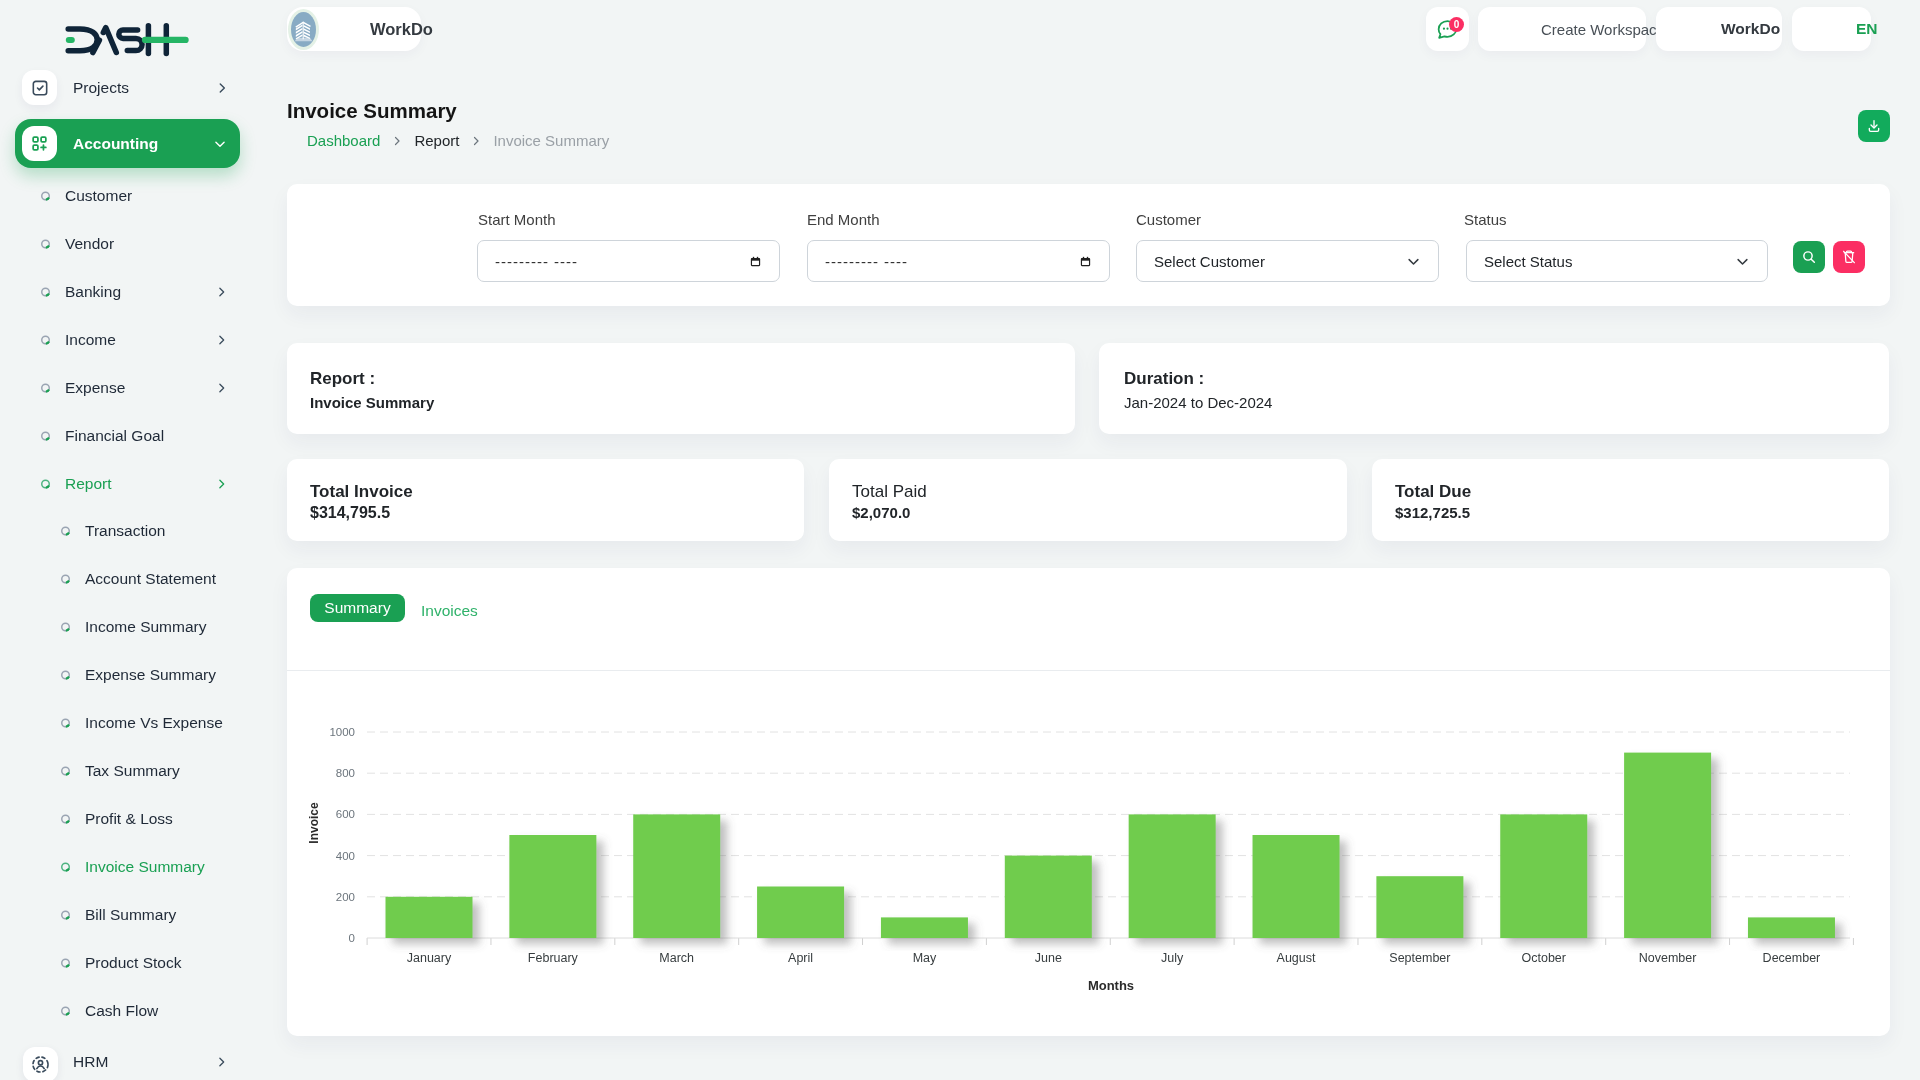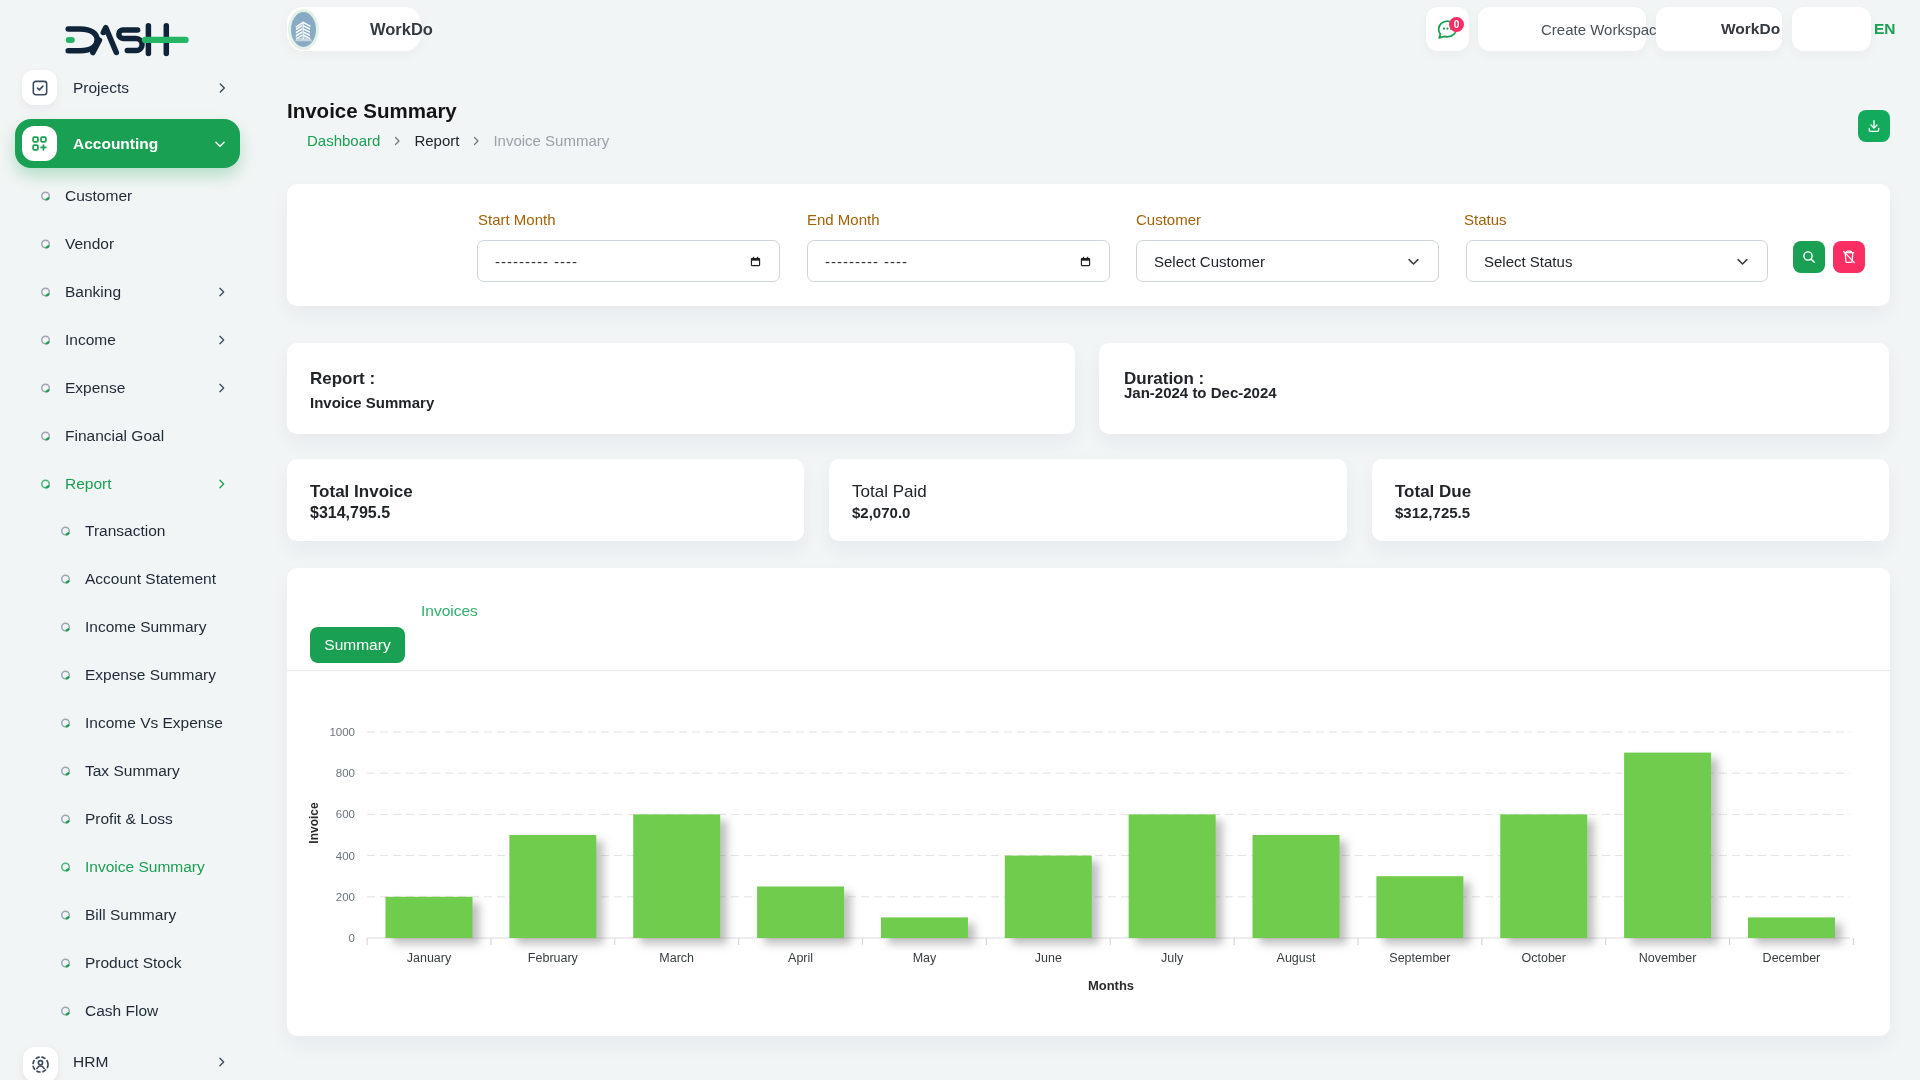--- a/index.html
+++ b/index.html
@@ -11,21 +11,21 @@
 
 .mitem { position:absolute; left:0; width:260px; height:48px; }
 .mitem .txt { position:absolute; left:65px; top:50%; transform:translateY(-50%); font-size:15.5px; color:#1f2937; }
 .mitem .sub { left:85px; }
 .mitem .chev { position:absolute; left:215px; top:50%; transform:translateY(-50%); }
 .dot-ic { position:absolute; left:40px; top:50%; transform:translateY(-50%); width:11px; height:11px; }
 .dot-sub { left:60px; }
 
 .tbtn { position:absolute; top:7px; height:44px; background:#fff; border-radius:12px; display:flex; align-items:center; box-shadow:0 4px 12px rgba(46,35,94,0.04);gap:40px; }
 
-.flabel { position:absolute; font-size:15px; color:#a16207; }
+.flabel { position:absolute; font-size:15px; color:#404040; }
 .finput { position:absolute; top:240px; height:42px; border:1px solid #ced4da; border-radius:7px; background:#fff; display:flex; align-items:center; justify-content:space-between; padding:0 17px; font-size:15px; }
 .sqbtn { position:absolute; top:241px; width:32px; height:32px; border-radius:8px; display:flex; align-items:center; justify-content:center; }
 </style>
 </head>
 <body>
 
 <div class="abs" style="left:0;top:0;width:260px;height:1080px;background:#f2f5f5;">
 
   <svg class="abs" style="left:64px;top:22px;" width="130" height="36" viewBox="0 0 130 36">
     <g fill="none" stroke="#0f2438" stroke-width="5.5" stroke-linecap="round" stroke-linejoin="round">
@@ -274,21 +274,21 @@
       <rect x="4" y="14" width="6" height="6" rx="1.4"></rect>
       <rect x="14" y="14" width="6" height="6" rx="1.4"></rect>
       <path d="M17 4v6M14 7h6"></path>
     </svg>
   <span style="margin-left:10px;font-size:15.5px;font-weight:600;color:#343a40;">WorkDo</span>
   <svg style="margin-left:11px;" width="13" height="13" viewBox="0 0 24 24" fill="none" stroke="#495057" stroke-width="2.4" stroke-linecap="round" stroke-linejoin="round">
       <path d="M5 9l7 7 7-7"></path>
     </svg>
 </div>
 
-<div class="tbtn" style="left:1792px;width:79px;padding-left:32px;">
+<div class="tbtn" style="left:1792px;width:79px;padding-left:14px;">
   <svg width="21" height="21" viewBox="0 0 24 24" fill="none" stroke="#adb5bd" stroke-width="1.7">
       <circle cx="12" cy="12" r="9"></circle>
       <path d="M3 12h18M12 3a14 14 0 0 1 0 18M12 3a14 14 0 0 0 0 18"></path>
     </svg>
   <span style="margin-left:10px;font-size:15.5px;font-weight:600;color:#1aa053;">EN</span>
   <svg style="margin-left:11px;" width="13" height="13" viewBox="0 0 24 24" fill="none" stroke="#495057" stroke-width="2.4" stroke-linecap="round" stroke-linejoin="round">
       <path d="M5 9l7 7 7-7"></path>
     </svg>
 </div>
 
@@ -364,37 +364,37 @@
       <path d="M4 3.5L20 20.5"></path>
     </svg>
 </div>
 
 <div class="card" style="left:287px;top:343px;width:788px;height:91px;"></div>
 <div class="abs" style="left:310px;top:369px;font-size:17px;font-weight:700;">Report :</div>
 <div class="abs" style="left:310px;top:394px;font-size:15px;font-weight:700;">Invoice Summary</div>
 
 <div class="card" style="left:1099px;top:343px;width:790px;height:91px;"></div>
 <div class="abs" style="left:1124px;top:369px;font-size:17px;font-weight:700;">Duration :</div>
-<div class="abs" style="left:1124px;top:384px;font-size:15px;font-weight:700;">Jan-2024 to Dec-2024</div>
+<div class="abs" style="left:1124px;top:394px;font-size:15px;font-weight:400;">Jan-2024 to Dec-2024</div>
 
 <div class="card" style="left:287px;top:459px;width:517px;height:82px;"></div>
 <div class="abs" style="left:310px;top:482px;font-size:17px;font-weight:700;">Total Invoice</div>
 <div class="abs" style="left:310px;top:504px;font-size:16px;font-weight:700;">$314,795.5</div>
 
 <div class="card" style="left:829px;top:459px;width:518px;height:82px;"></div>
 <div class="abs" style="left:852px;top:482px;font-size:17px;font-weight:400;">Total Paid</div>
 <div class="abs" style="left:852px;top:504px;font-size:15px;font-weight:700;">$2,070.0</div>
 
 <div class="card" style="left:1372px;top:459px;width:517px;height:82px;"></div>
 <div class="abs" style="left:1395px;top:482px;font-size:17px;font-weight:700;">Total Due</div>
 <div class="abs" style="left:1395px;top:504px;font-size:15px;font-weight:700;">$312,725.5</div>
 
 <div class="card" style="left:287px;top:568px;width:1603px;height:468px;"></div>
 <div class="abs" style="left:287px;top:670px;width:1603px;height:1px;background:#e9ecef;"></div>
-<div class="abs" style="left:310px;top:627px;width:95px;height:36px;background:#1aa053;border-radius:8px;color:#fff;font-size:15.5px;display:flex;align-items:center;justify-content:center;">Summary</div>
+<div class="abs" style="left:310px;top:594px;width:95px;height:28px;background:#1aa053;border-radius:8px;color:#fff;font-size:15.5px;display:flex;align-items:center;justify-content:center;">Summary</div>
 <div class="abs" style="left:421px;top:602px;font-size:15.5px;color:#2fb26a;">Invoices</div>
 
 <svg class="abs" style="left:285px;top:560px;" width="1605" height="470" viewBox="0 0 1605 470">
   <defs>
     <filter id="bsh" x="-60%" y="-60%" width="220%" height="220%">
       <feDropShadow dx="7" dy="6" stdDeviation="4.5" flood-color="#606060" flood-opacity="0.4"></feDropShadow>
     </filter>
   </defs>
   <g id="grid">
       <line x1="82" y1="336.8" x2="1565" y2="336.8" stroke="#e2e2e2" stroke-width="1" stroke-dasharray="8,5"></line>

